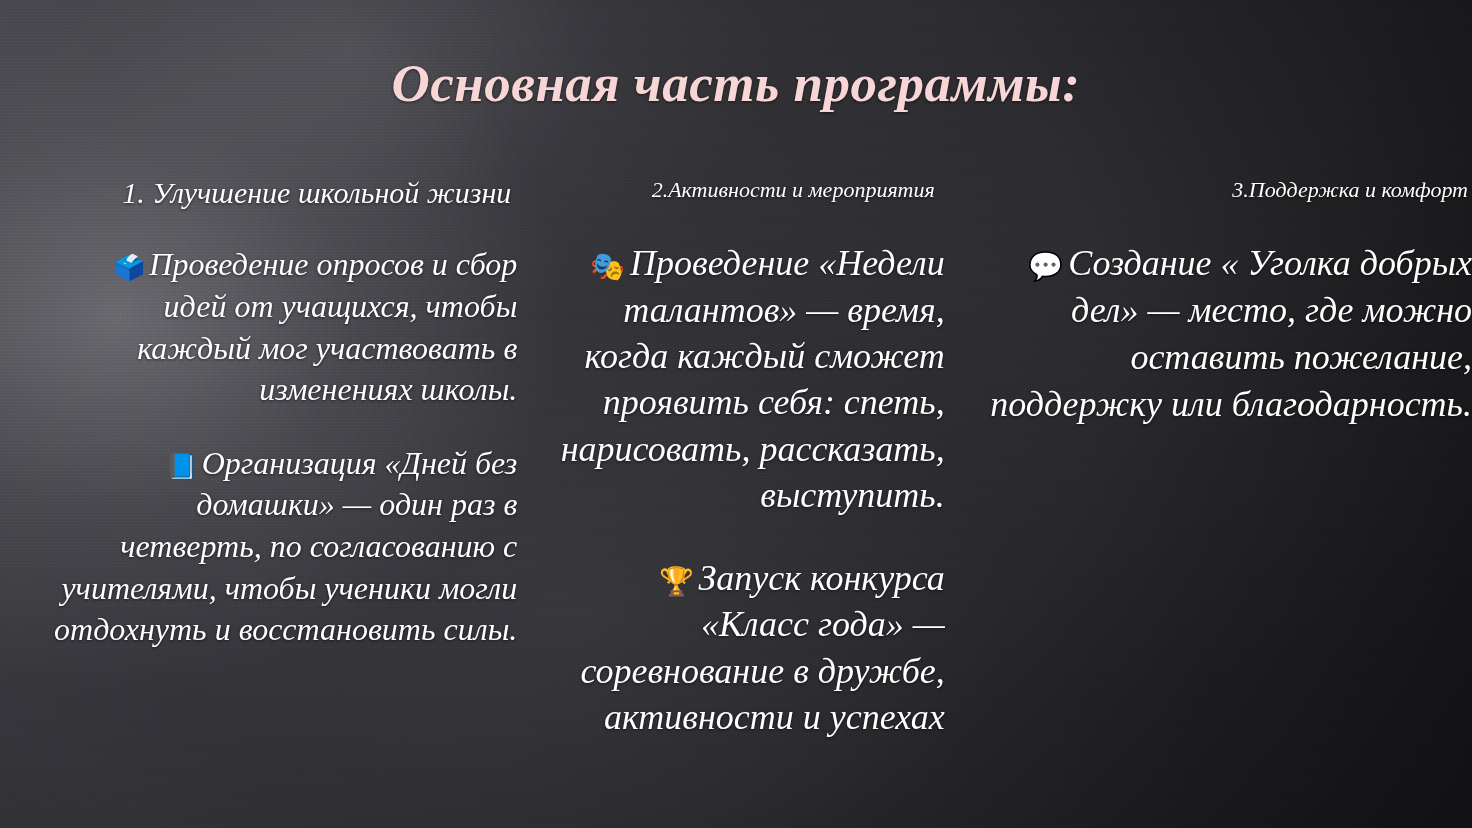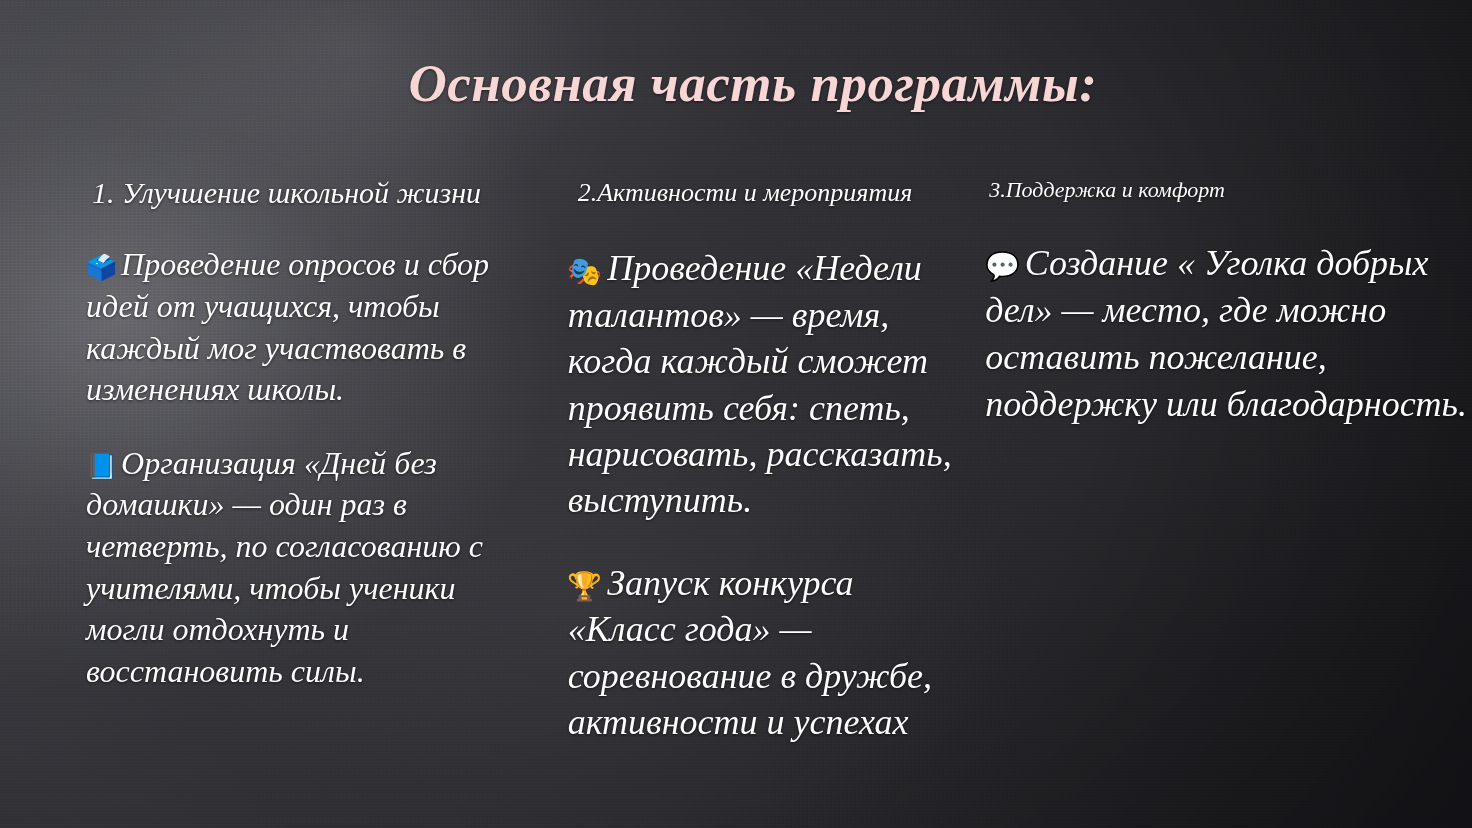--- a/index.html
+++ b/index.html
@@ -35,21 +35,21 @@
   #slide .bg-noise {
     position: absolute; inset: 0;
     opacity: .055;
     background-image:
       repeating-linear-gradient(0deg, rgba(255,255,255,.9) 0px, rgba(255,255,255,.9) 1px, rgba(0,0,0,0) 1px, rgba(0,0,0,0) 3px),
       repeating-linear-gradient(90deg, rgba(255,255,255,.7) 0px, rgba(255,255,255,.7) 1px, rgba(0,0,0,0) 1px, rgba(0,0,0,0) 4px);
     mix-blend-mode: overlay;
     pointer-events: none;
   }
 
-  #slide .content { position: absolute; inset: 0; margin-left: 34px; }
+  #slide .content { position: absolute; inset: 0; }
 
   .slide-title {
     position: absolute;
     left: 50%;
     transform: translateX(-50%);
     top: 14px;
     width: 760px;
     text-align: center;
     color: #f8d6d6;
     font-style: italic;
@@ -62,35 +62,35 @@
   .columns {
     position: absolute;
     top: 170px;
     left: 0;
     right: 0;
     bottom: 8px;
     display: flex;
     align-items: flex-start;
   }
 
-  .col { color: #ffffff; text-align: left; }
+  .col { color: #ffffff; text-align: right; }
 
   .col-1 { width: 466px; margin-left: 52px; }
   .col-2 { width: 400px; margin-left: 28px; }
   .col-3 { width: 500px; margin-left: 28px; }
 
   .col-head {
     font-style: italic;
     font-size: 30px;
     line-height: 1.28;
     margin: 0 0 0 0;
     text-shadow: 0 1px 3px rgba(0,0,0,.6);
   }
   .col-1 .col-head { font-size: 30px; padding: 4px 6px 0; }
-  .col-2 .col-head { font-size: 26px; padding: 6px 10px 0; }
+  .col-2 .col-head { font-size: 22px; padding: 6px 10px 0; }
   .col-3 .col-head { font-size: 22px; padding: 6px 4px 0; }
 
   .bullets { margin-top: 20px; }
   .col-2 .bullets { margin-top: 18px; }
   .col-3 .bullets { margin-top: 26px; }
 
   .bullet {
     font-style: italic;
     text-shadow: 0 1px 3px rgba(0,0,0,.6);
   }

